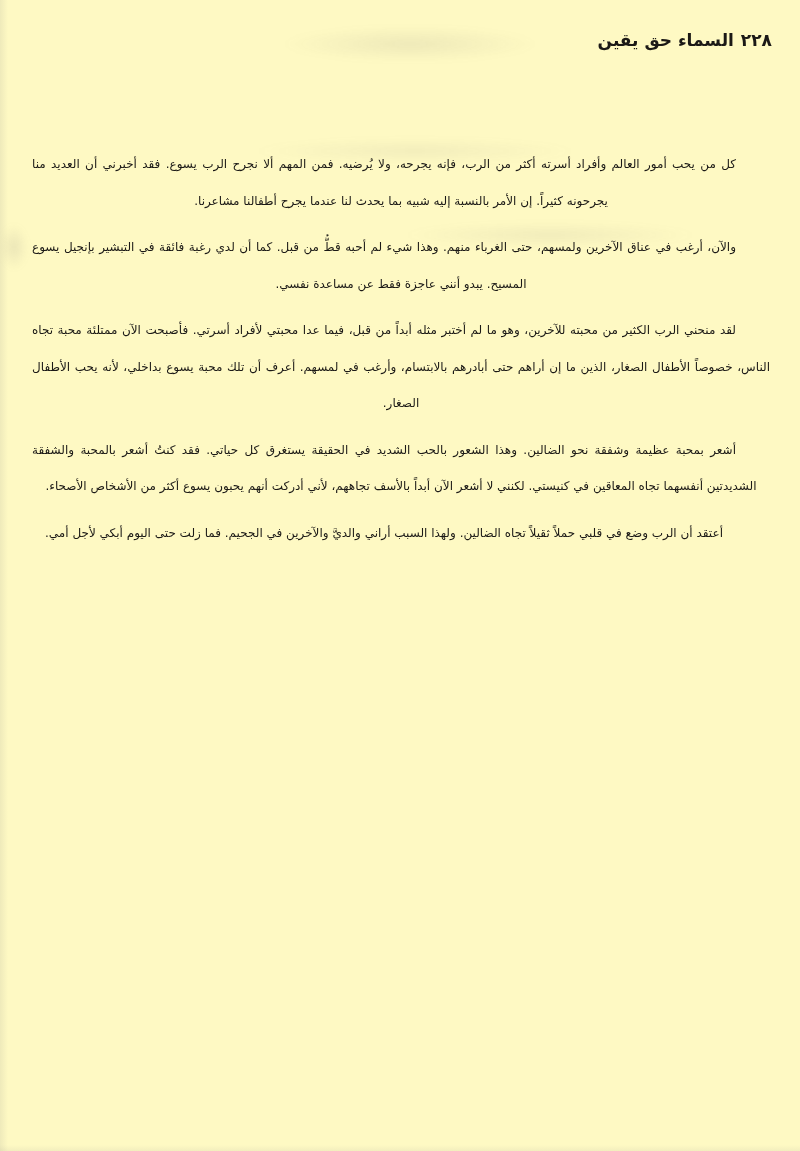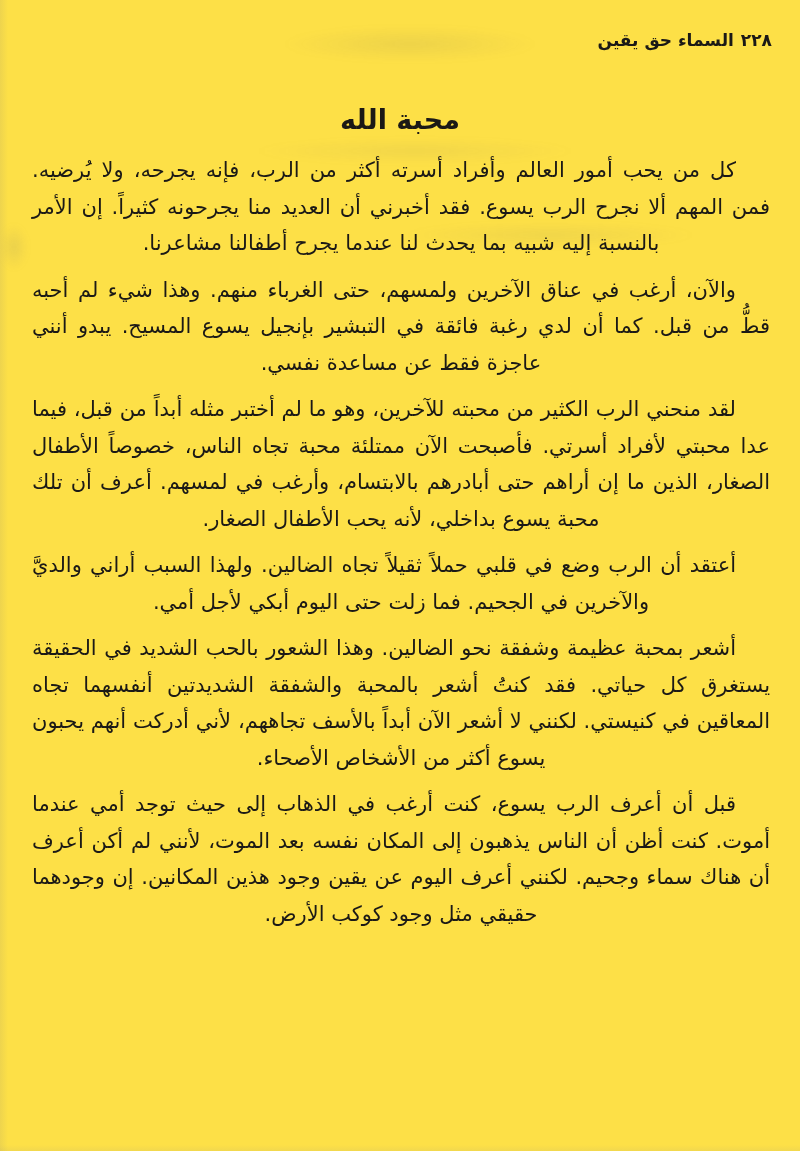--- a/index.html
+++ b/index.html
@@ -4,21 +4,21 @@
 <style>
   html, body {
     margin: 0;
     padding: 0;
     background: #ffffff;
   }
   .page {
     position: relative;
     width: 800px;
     height: 1151px;
-    background: #fde047;
+    background: #fef9c3;
     overflow: hidden;
     font-family: "DejaVu Sans", sans-serif;
     direction: rtl;
     color: #1b1916;
   }
   .running-head {
     position: absolute;
     top: 30px;
     right: 28px;
     font-size: 17px;
@@ -30,24 +30,24 @@
     position: absolute;
     top: 86px;
     left: 0;
     right: 0;
     text-align: center;
     font-size: 27px;
     font-weight: bold;
   }
   .body-text {
     position: absolute;
-    top: 152px;
+    top: 146px;
     right: 30px;
     left: 32px;
-    font-size: 21px;
+    font-size: 12px;
     line-height: 36.5px;
     text-align: justify;
     text-align-last: center;
     -moz-text-align-last: center;
   }
   .body-text p {
     margin: 0 0 10px 0;
     text-indent: 34px;
   }
   
@@ -92,24 +92,22 @@
   <div class="smudge sm-under-title"></div>
   <div class="smudge sm-line3"></div>
   <div class="smudge sm-left-blob"></div>
   <div class="smudge sm-left-edge"></div>
   <div class="smudge sm-bottom-edge"></div>
 
   <div class="running-head">
     <span class="num">٢٢٨</span><span>السماء حق يقين</span>
   </div>
 
-  <h1 class="chapter-title">محبة الله</h1>
 
   <div class="body-text">
     <p>كل من يحب أمور العالم وأفراد أسرته أكثر من الرب، فإنه يجرحه، ولا يُرضيه. فمن المهم ألا نجرح الرب يسوع. فقد أخبرني أن العديد منا يجرحونه كثيراً. إن الأمر بالنسبة إليه شبيه بما يحدث لنا عندما يجرح أطفالنا مشاعرنا.</p>
     <p>والآن، أرغب في عناق الآخرين ولمسهم، حتى الغرباء منهم. وهذا شيء لم أحبه قطُّ من قبل. كما أن لدي رغبة فائقة في التبشير بإنجيل يسوع المسيح. يبدو أنني عاجزة فقط عن مساعدة نفسي.</p>
     <p>لقد منحني الرب الكثير من محبته للآخرين، وهو ما لم أختبر مثله أبداً من قبل، فيما عدا محبتي لأفراد أسرتي. فأصبحت الآن ممتلئة محبة تجاه الناس، خصوصاً الأطفال الصغار، الذين ما إن أراهم حتى أبادرهم بالابتسام، وأرغب في لمسهم. أعرف أن تلك محبة يسوع بداخلي، لأنه يحب الأطفال الصغار.</p>
+    <p>أشعر بمحبة عظيمة وشفقة نحو الضالين. وهذا الشعور بالحب الشديد في الحقيقة يستغرق كل حياتي. فقد كنتُ أشعر بالمحبة والشفقة الشديدتين أنفسهما تجاه المعاقين في كنيستي. لكنني لا أشعر الآن أبداً بالأسف تجاههم، لأني أدركت أنهم يحبون يسوع أكثر من الأشخاص الأصحاء.</p>
     <p>أعتقد أن الرب وضع في قلبي حملاً ثقيلاً تجاه الضالين. ولهذا السبب أراني والديَّ والآخرين في الجحيم. فما زلت حتى اليوم أبكي لأجل أمي.</p>
-    <p>أشعر بمحبة عظيمة وشفقة نحو الضالين. وهذا الشعور بالحب الشديد في الحقيقة يستغرق كل حياتي. فقد كنتُ أشعر بالمحبة والشفقة الشديدتين أنفسهما تجاه المعاقين في كنيستي. لكنني لا أشعر الآن أبداً بالأسف تجاههم، لأني أدركت أنهم يحبون يسوع أكثر من الأشخاص الأصحاء.</p>
-    <p>قبل أن أعرف الرب يسوع، كنت أرغب في الذهاب إلى حيث توجد أمي عندما أموت. كنت أظن أن الناس يذهبون إلى المكان نفسه بعد الموت، لأنني لم أكن أعرف أن هناك سماء وجحيم. لكنني أعرف اليوم عن يقين وجود هذين المكانين. إن وجودهما حقيقي مثل وجود كوكب الأرض.</p>
   </div>
 
 </div>
 
 </body></html>

